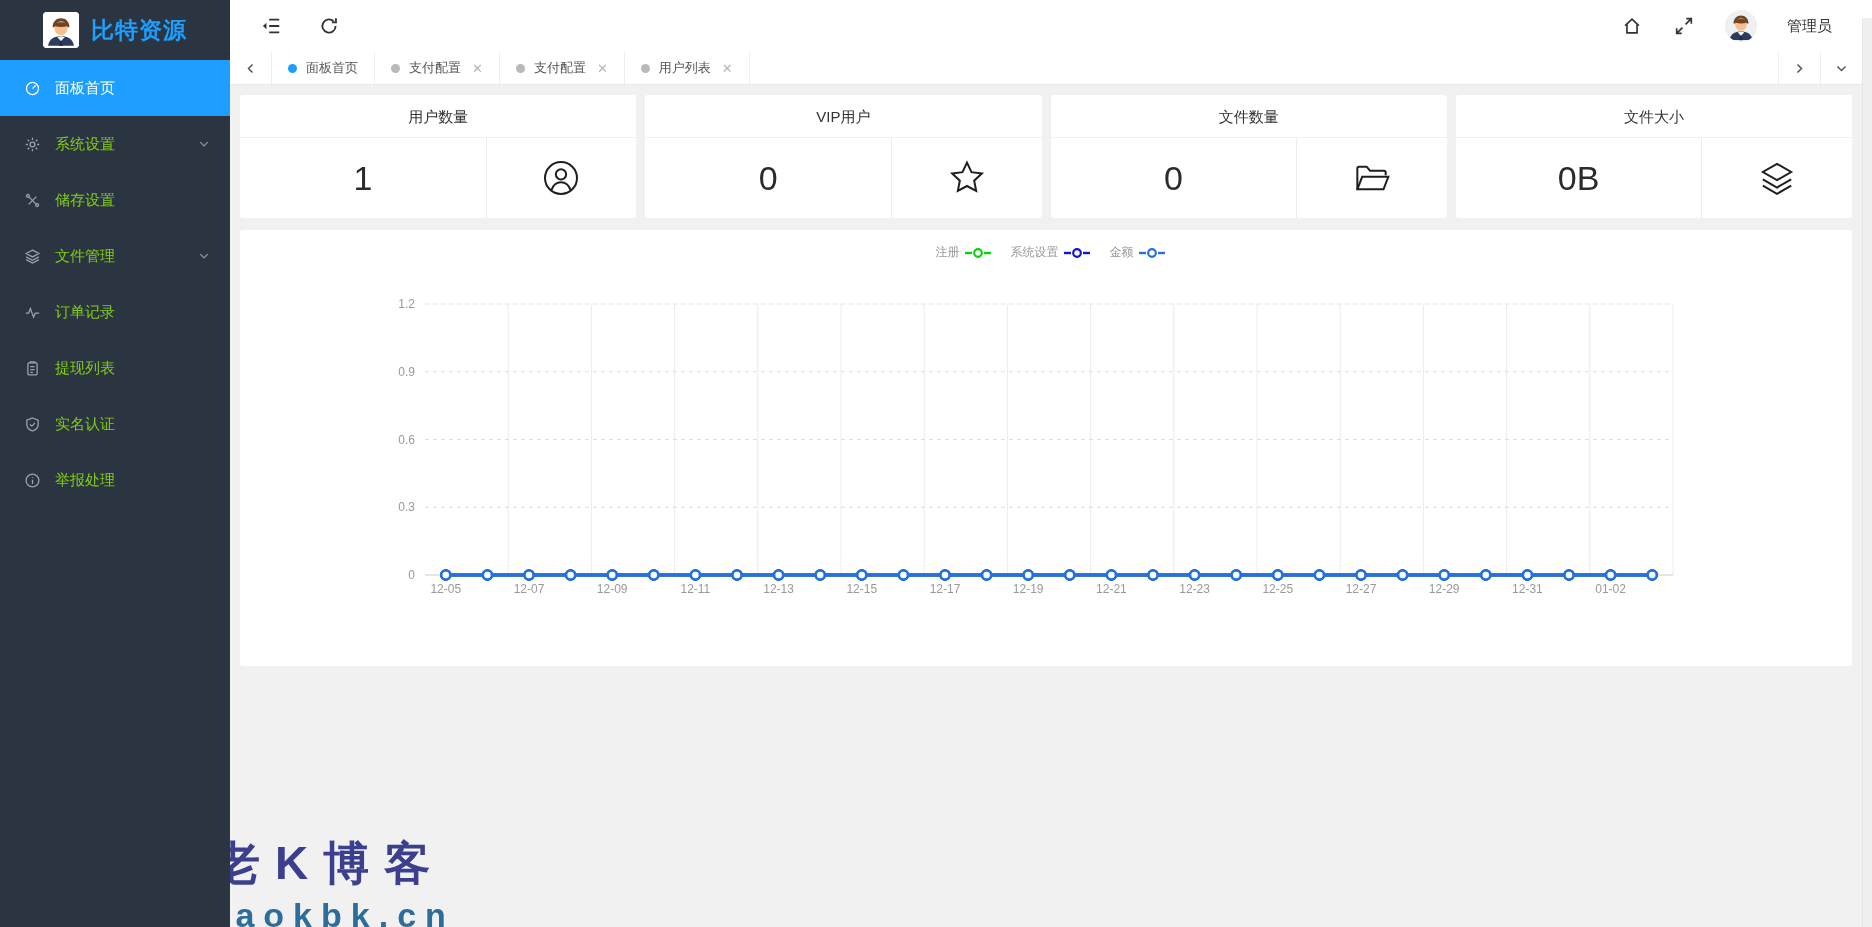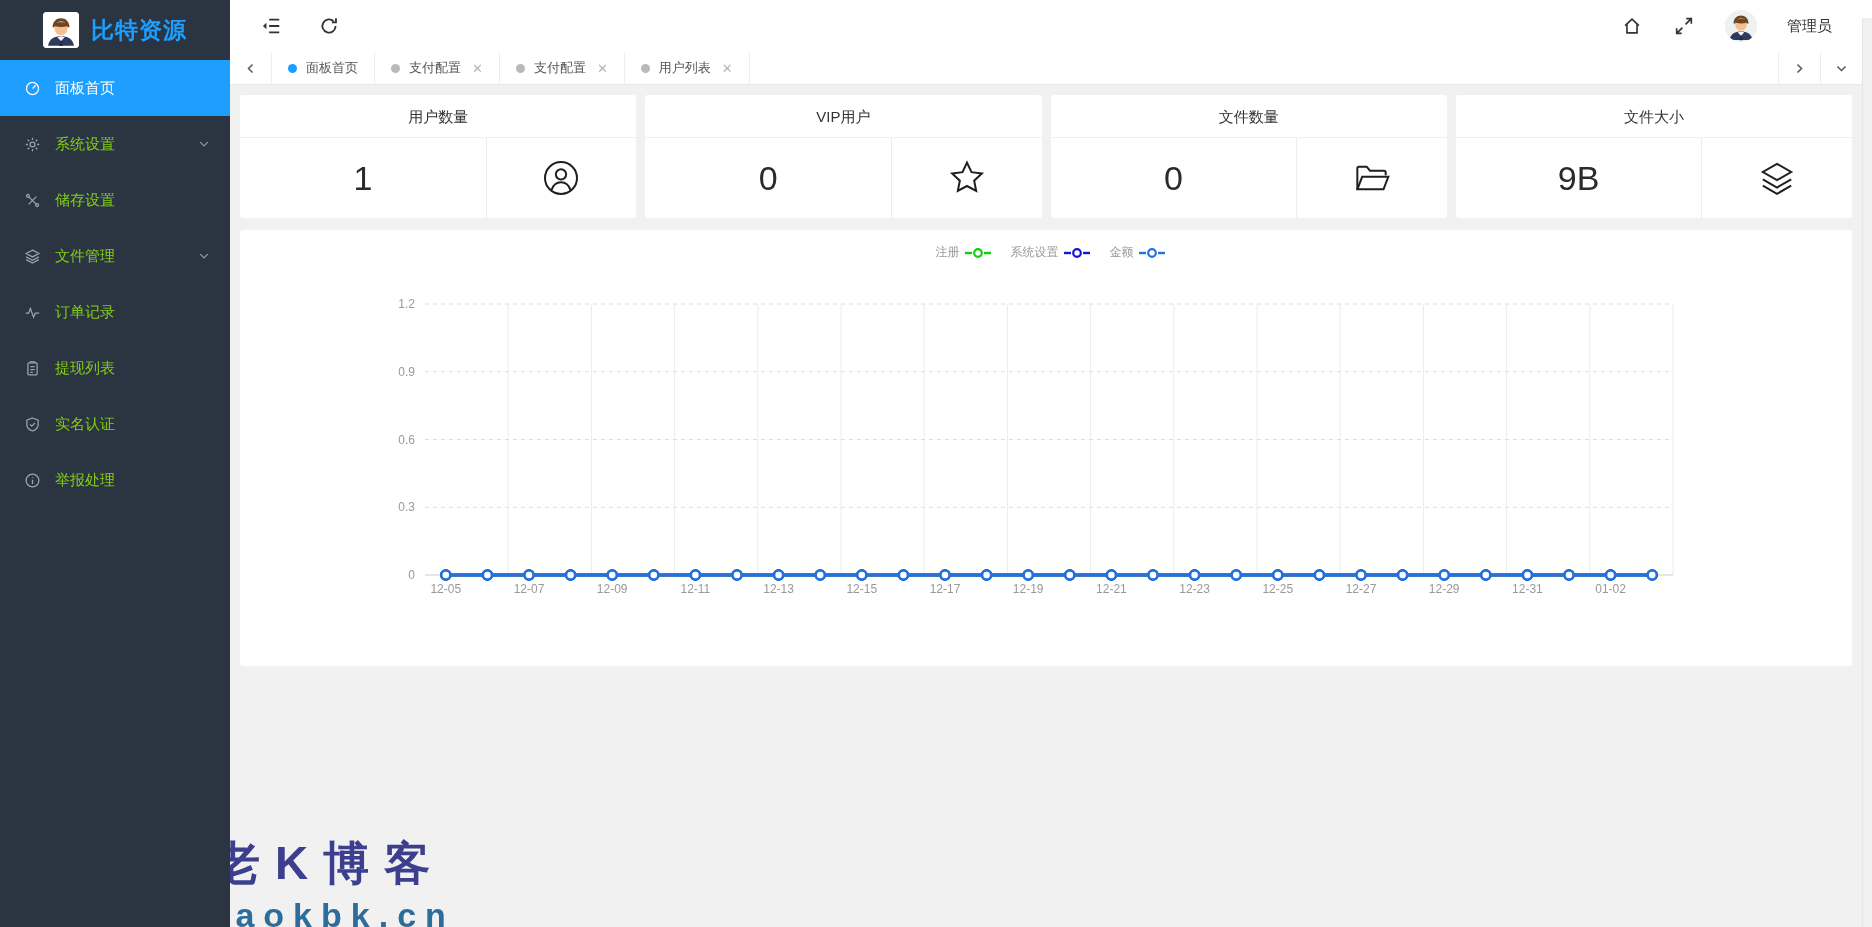--- a/index.html
+++ b/index.html
@@ -288,21 +288,21 @@
             <svg viewBox="0 0 24 24" fill="none" stroke="currentColor" stroke-width="1.2">
                 <path d="M3.2 18.8V6.2c0-.6.4-1 1-1h4.6l2 2.4h8.4c.6 0 1 .4 1 1v1.8"></path>
                 <path d="M3.2 18.8l2.9-7.5h15.7l-2.9 7.5z"></path>
               </svg>
           </div>
         </div>
       </div>
       <div class="stat-card">
         <div class="stat-head">文件大小</div>
         <div class="stat-body">
-          <div class="stat-value">9B</div>
+          <div class="stat-value">0B</div>
           <div class="stat-divider"></div>
           <div class="stat-icon">
             <svg viewBox="0 0 24 24" fill="none" stroke="currentColor" stroke-width="1.2">
                 <path d="M12 3.5l8.5 4.9-8.5 4.9-8.5-4.9z"></path>
                 <path d="M3.5 12.8L12 17.7l8.5-4.9M3.5 16.6L12 21.5l8.5-4.9"></path>
               </svg>
           </div>
         </div>
       </div>
     </div>

